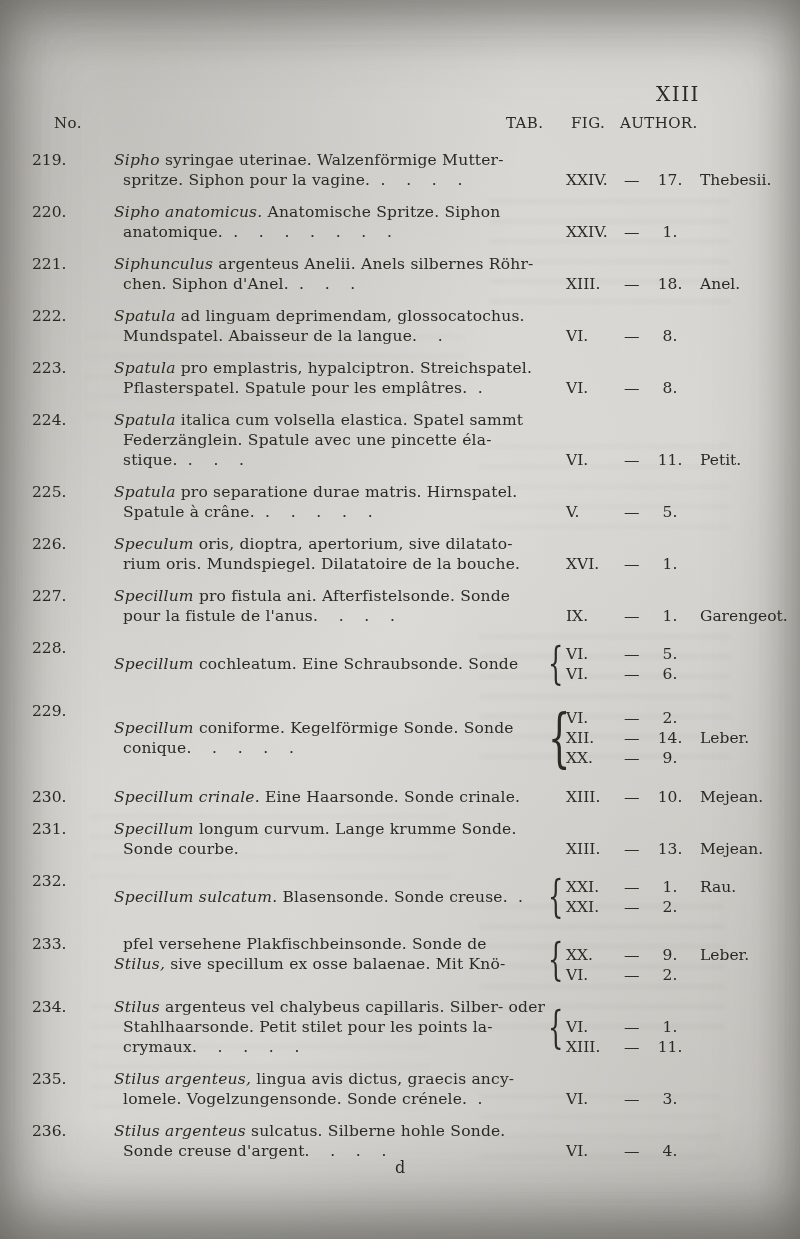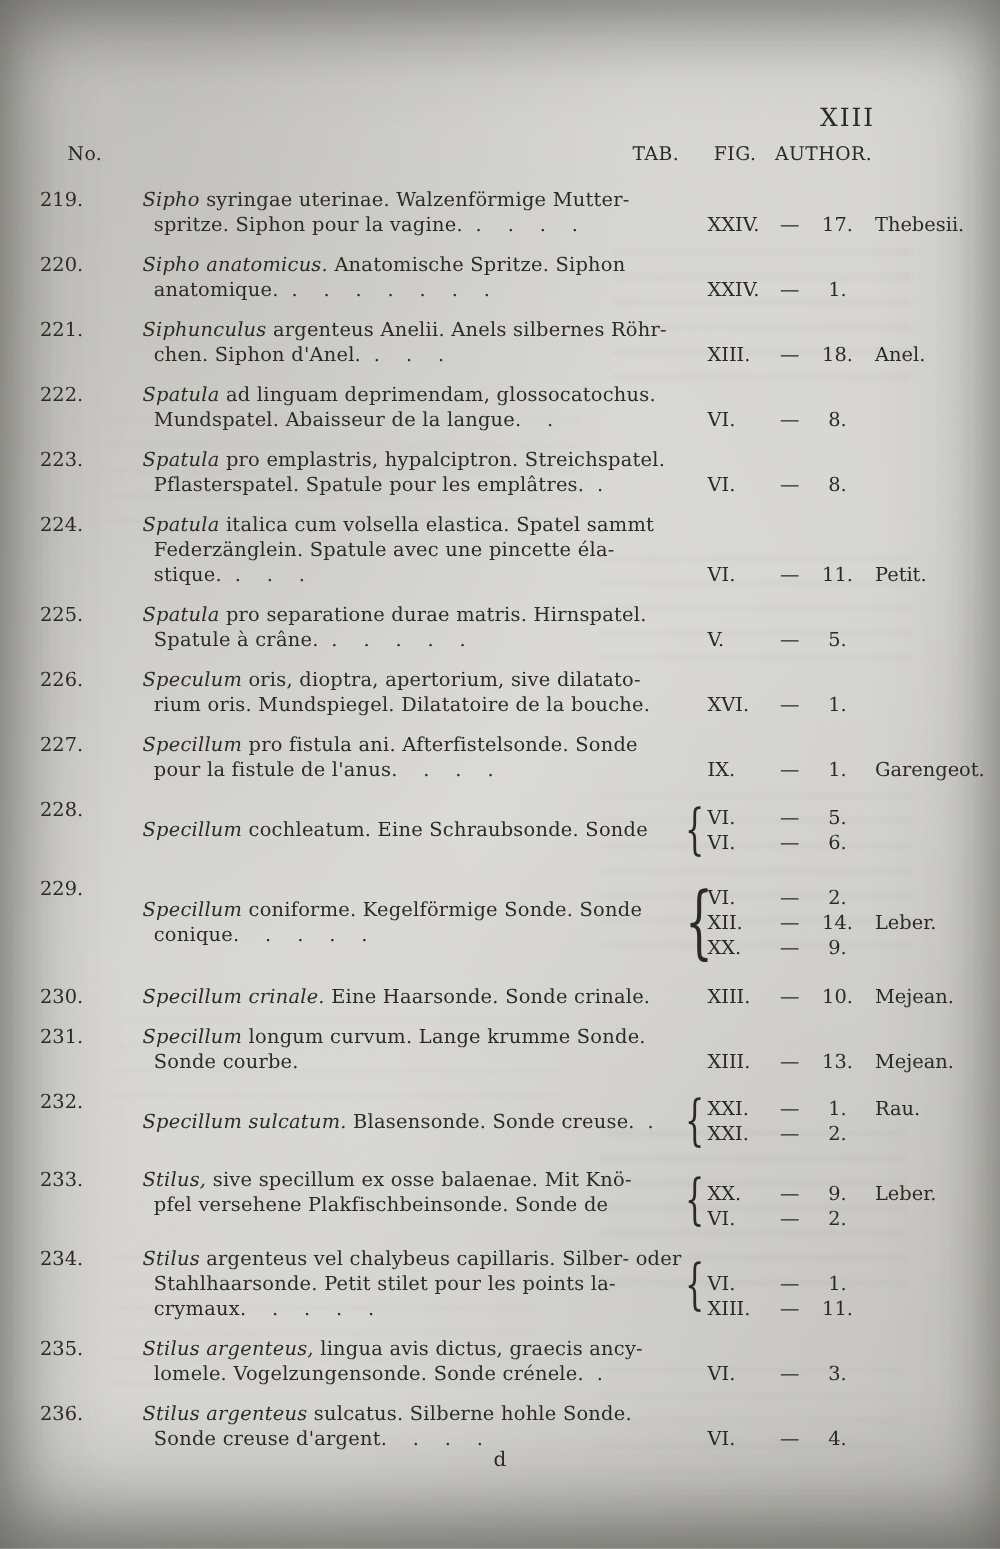--- a/index.html
+++ b/index.html
@@ -374,22 +374,22 @@
             <span class="rdash">—</span>
             <span class="rfig">2.</span>
             <span class="rauthor"></span>
           </div>
         </div>
       </div>
     </div>
     <div class="entry align-bottom">
       <div class="num">233.</div>
       <div class="text">
+        <div class="line cont">pfel versehene Plakfischbeinsonde. Sonde de</div>
         <div class="line"><span class="term">Stilus,</span> sive specillum ex osse balaenae. Mit Knö-</div>
-        <div class="line cont">pfel versehene Plakfischbeinsonde. Sonde de</div>
       </div>
       <div class="refs">
         <span class="brace n2">{</span>
         <div class="refrows">
           <div class="refrow">
             <span class="rtab">XX.</span>
             <span class="rdash">—</span>
             <span class="rfig">9.</span>
             <span class="rauthor">Leber.</span>
           </div>

